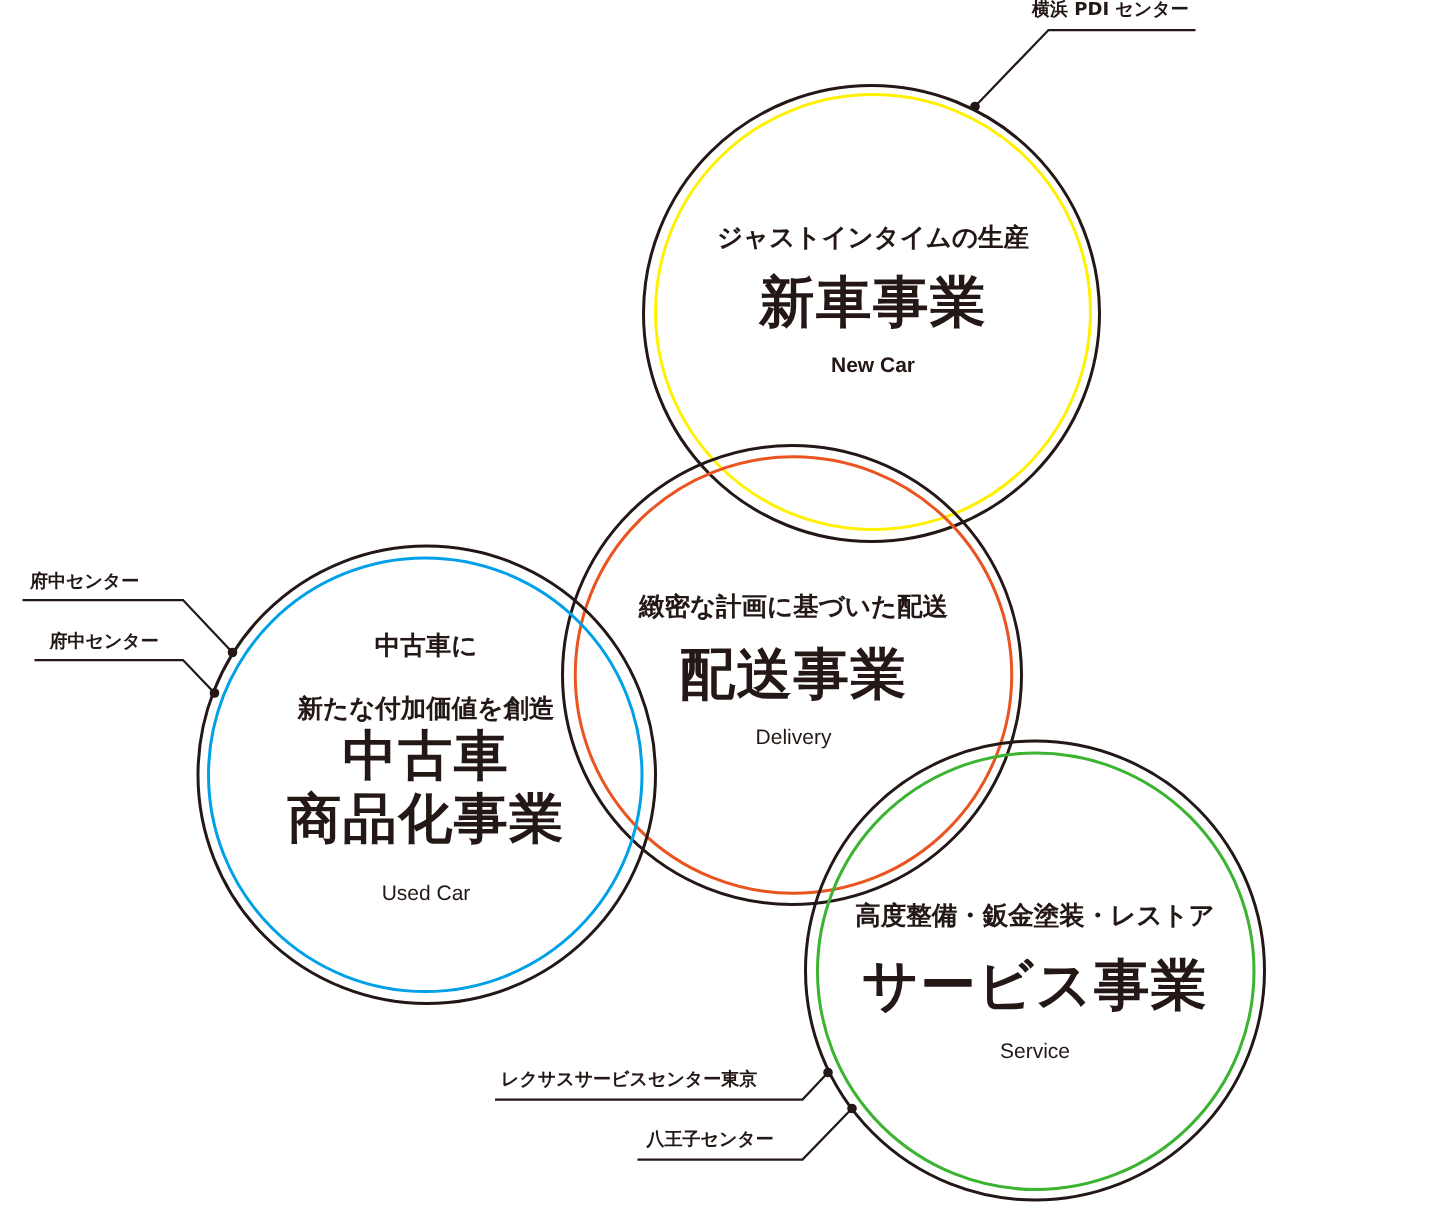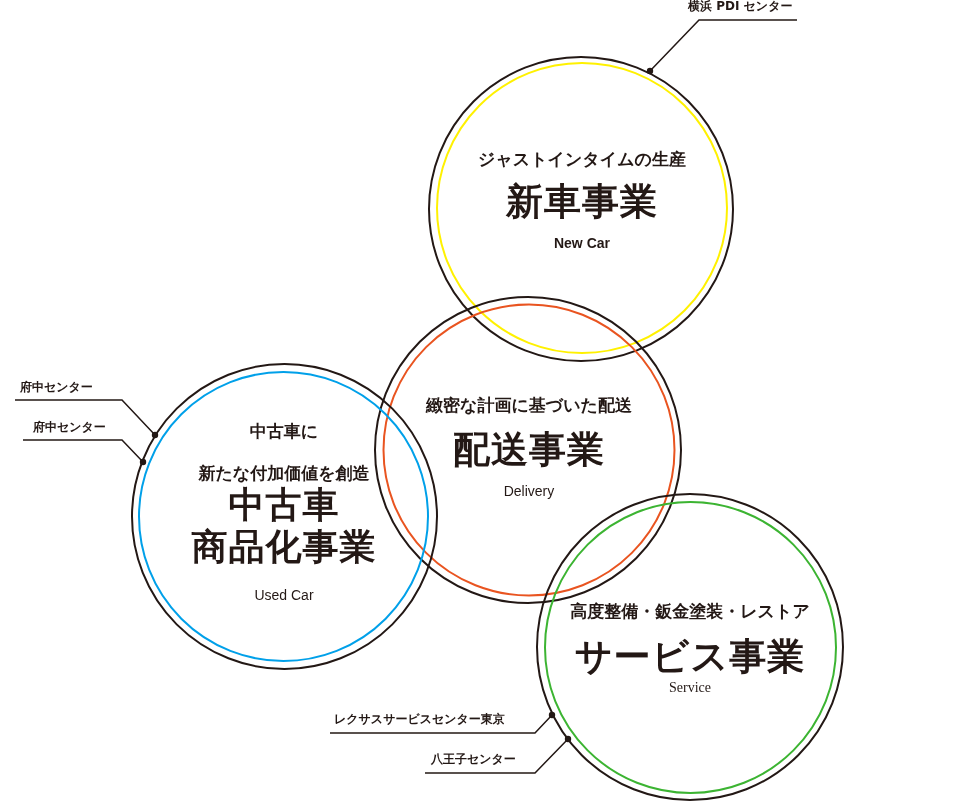--- a/index.html
+++ b/index.html
@@ -86,14 +86,14 @@
   <div class="tagline">中古車に</div>
   <div class="tagline" style="margin-top:20px;">新たな付加価値を創造</div>
   <div class="title title-2l" style="">中古車</div>
   <div class="title title-2l">商品化事業</div>
   <div class="sub" style="margin-top:18px;">Used Car</div>
 </div>
 
 <div class="block" style="left:690px; top:600px;">
   <div class="tagline">高度整備・鈑金塗装・レストア</div>
   <div class="title" style="margin-top:13px;">サービス事業</div>
-  <div class="sub" style="font-family:Liberation Serif, serif;">Service</div>
+  <div class="sub" style="margin-top:12px;">Service</div>
 </div>
 
 </body></html>

